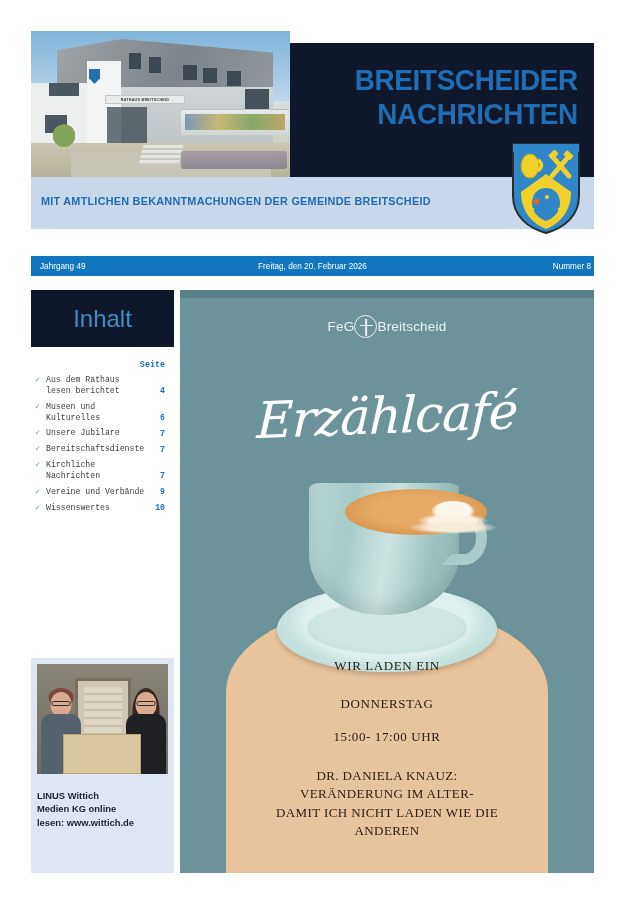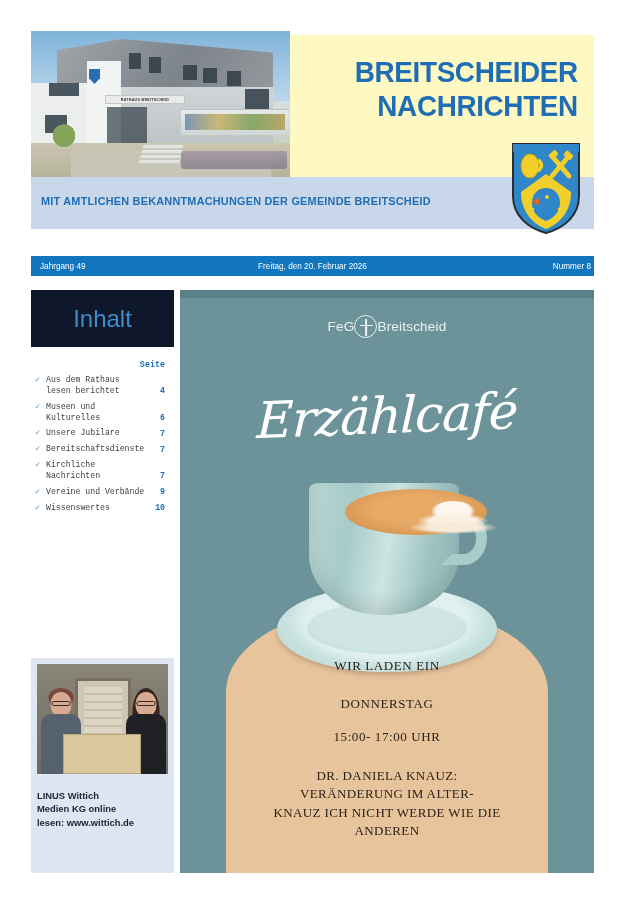--- a/index.html
+++ b/index.html
@@ -93,23 +93,23 @@
     background: linear-gradient(90deg,#6f8fb0,#c7b46a,#7fa05f,#b6a05a);
     opacity:.9;
   }
   .stairs {
     position:absolute; left:110px; bottom:12px; width:40px; height:20px;
     background: repeating-linear-gradient(#e4e4e0 0 3px, #c9c9c3 3px 5px);
     transform: skewX(-14deg);
   }
 
   .title-block {
-    position:absolute; left:259px; top:4px;
+    position:absolute; left:259px; top:12px;
     width:304px; height:146px;
-    background:#fef9c3;
+    background:#0f172a;
     padding-left:33px;
   }
   .title-block h1 {
     position:absolute; right:16px; top:20px;
     text-align:right;
     color:#1f6db5;
     font-size:30px;
     font-weight:bold;
     line-height:1.12;
     letter-spacing:-0.4px;
@@ -549,19 +549,19 @@
     <div class="poster-text">
       <div class="pt-line">WIR LADEN EIN</div>
       <div class="pt-gap-lg"></div>
       <div class="pt-line">DONNERSTAG</div>
       <div class="pt-gap-md"></div>
       <div class="pt-line">15:00- 17:00 UHR</div>
       <div class="pt-gap-lg"></div>
       <div class="pt-speaker">
         <div>DR. DANIELA KNAUZ:</div>
         <div>VERÄNDERUNG IM ALTER-</div>
-        <div>KNAUZ ICH NICHT WERDE WIE DIE</div>
+        <div>DAMIT ICH NICHT LADEN WIE DIE</div>
         <div>ANDEREN</div>
       </div>
     </div>
   </div>
 
 </div>
 
 </body></html>

